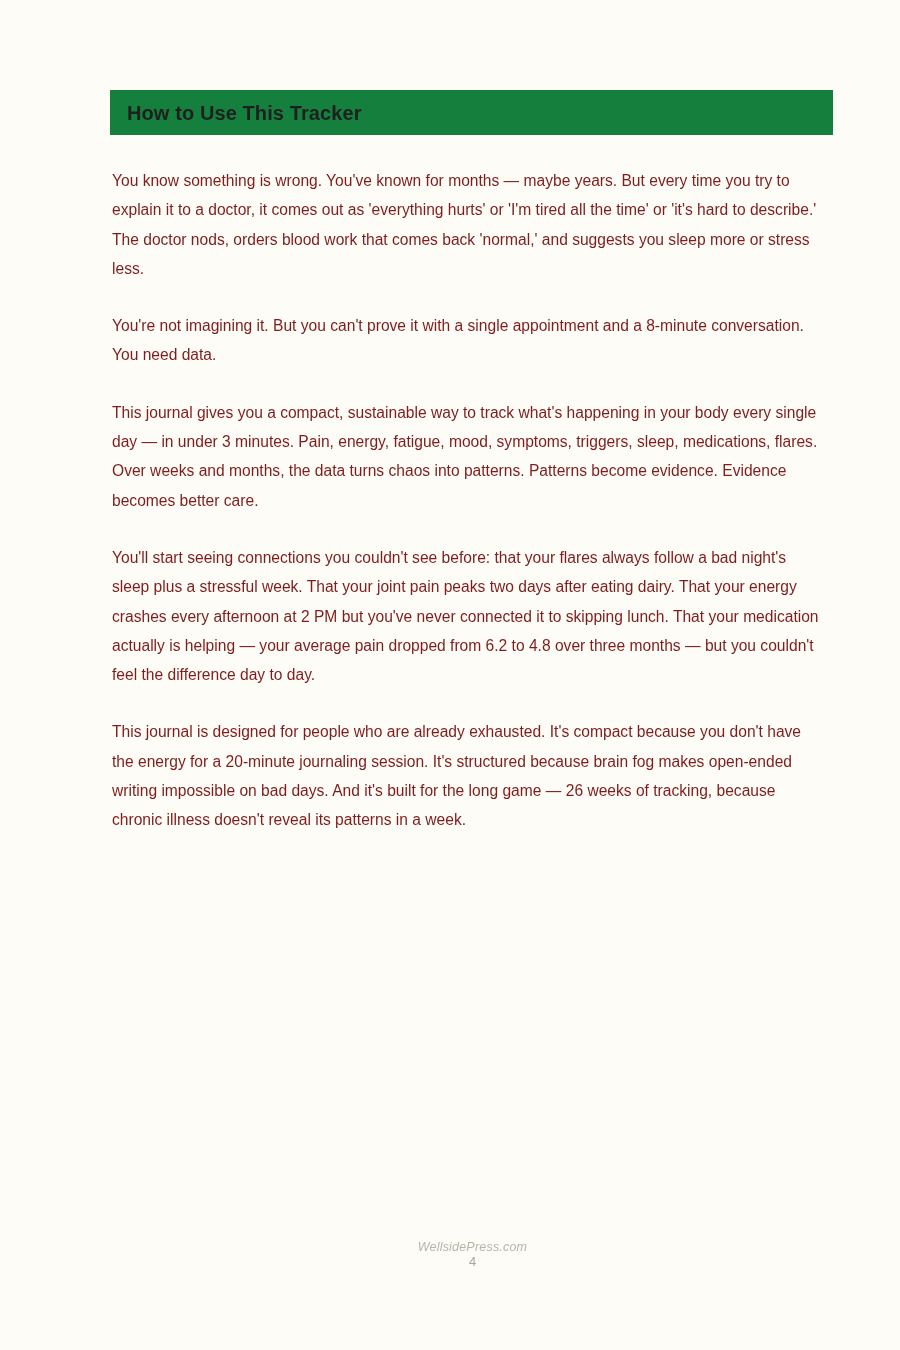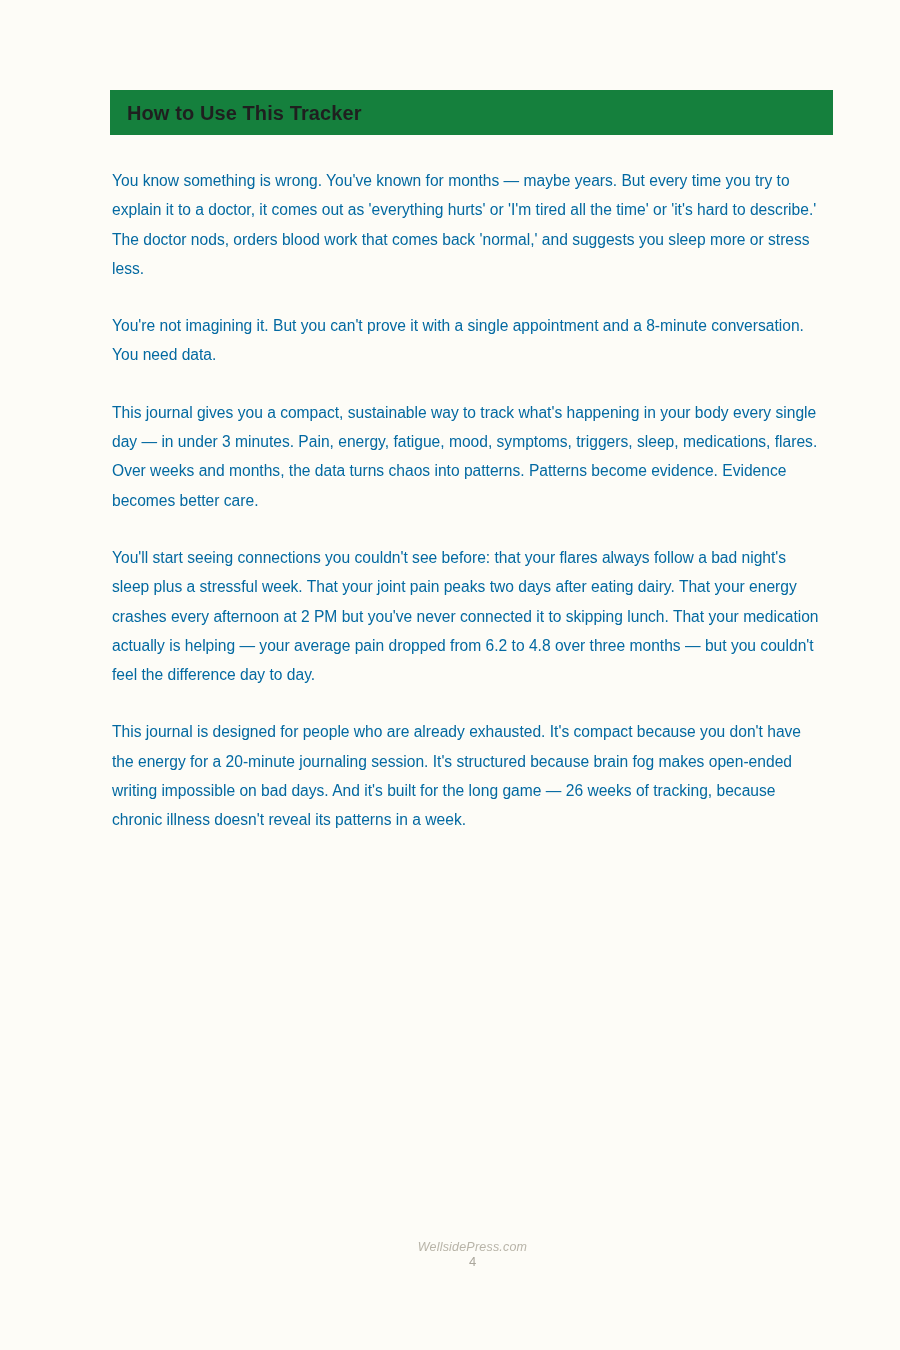--- a/index.html
+++ b/index.html
@@ -50,21 +50,21 @@
   .body-copy {
     position: absolute;
     left: 112px;
     top: 166px;
     width: 714px;
   }
   .body-copy p {
     margin: 0 0 28px 0;
     font-size: 15.6px;
     line-height: 29.3px;
-    color: #0369a1;
+    color: #7f1d1d;
     text-align: left;
     hyphens: none;
   }
   .body-copy p:last-child {
     margin-bottom: 16px;
   }
 
   
   .page-footer {
     position: absolute;

